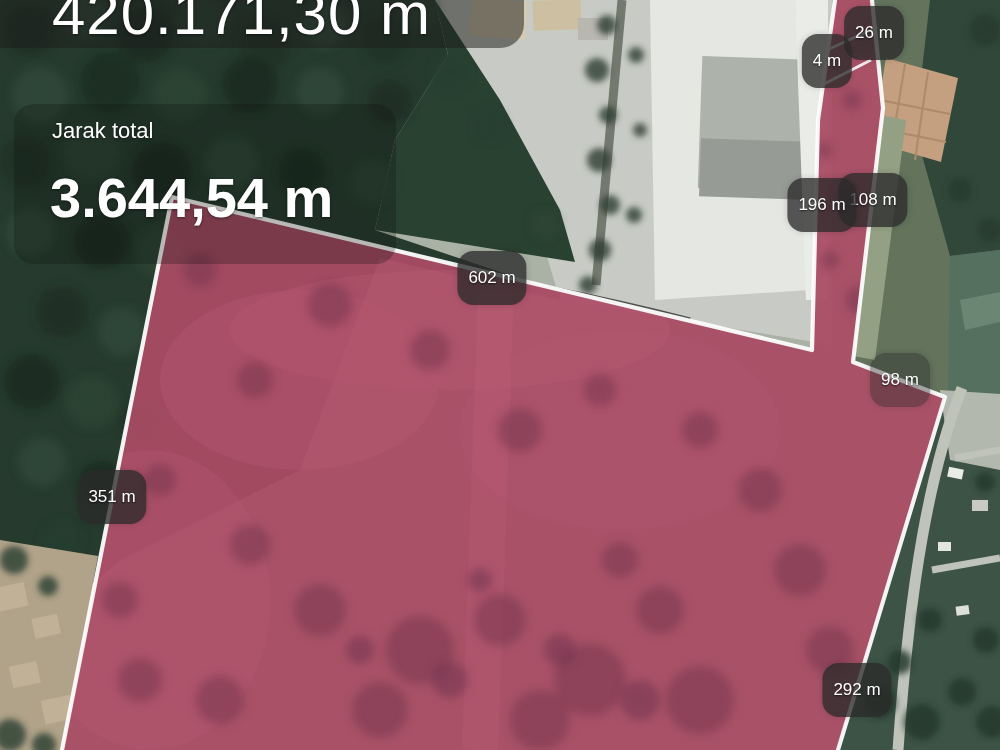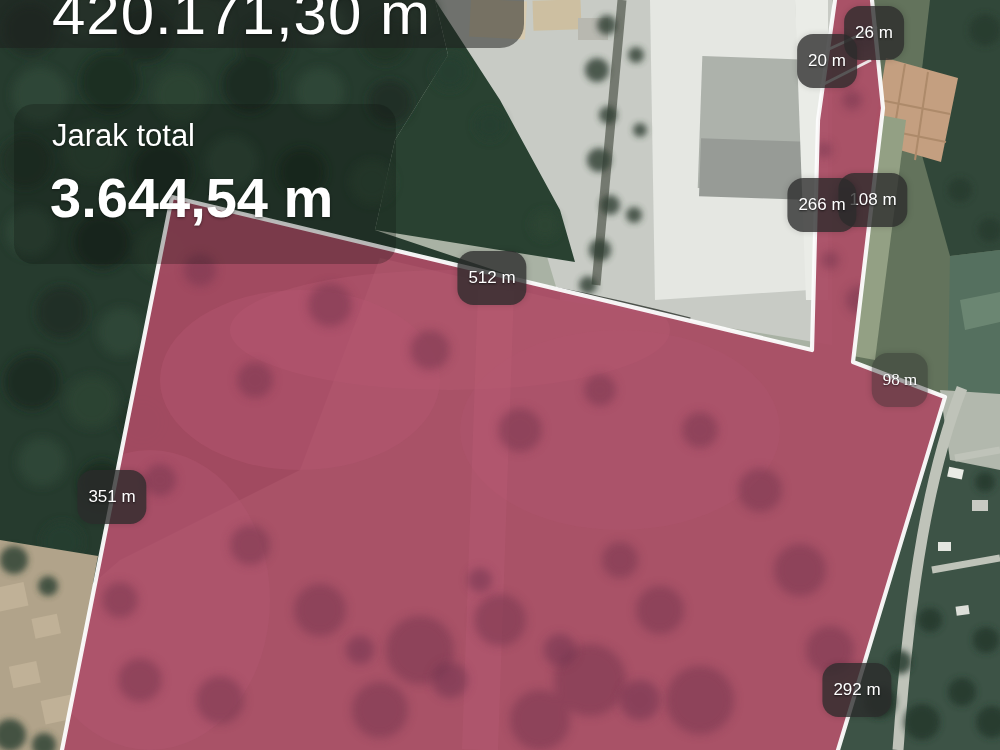--- a/index.html
+++ b/index.html
@@ -11,28 +11,28 @@
   .border{stroke:var(--measure-outline,#ffffff);stroke-width:4.2;fill:none;
           stroke-linejoin:round;stroke-linecap:round;stroke-opacity:.95;}
   .tick{stroke:var(--measure-outline,#ffffff);stroke-width:3;stroke-opacity:.9;}
   
   .panel{position:absolute;border-radius:24px;}
   #panel-top{left:-22px;top:-44px;width:546px;height:92px;background:rgba(28,31,28,.52);}
   #panel-dist{left:14px;top:104px;width:382px;height:160px;border-radius:20px;background:rgba(12,16,12,.26);}
   .big-text{position:absolute;color:#fff;line-height:1;white-space:nowrap;
             text-shadow:0 1px 3px rgba(0,0,0,.45);}
   #area-value{left:52px;top:-16px;font-size:60px;letter-spacing:1px;}
-  #dist-label{left:52px;top:120px;font-size:31px;}
+  #dist-label{left:52px;top:120px;font-size:22px;}
   #dist-value{left:50px;top:170px;font-size:56px;font-weight:bold;}
   .pill{position:absolute;transform:translate(-50%,-50%);
         background:var(--label-pill-bg,rgba(42,42,42,.78));
         color:var(--text,#ffffff);font-size:17px;padding:17px 11px;
         border-radius:16px;white-space:nowrap;
         text-shadow:0 1px 2px rgba(0,0,0,.65);box-shadow:0 0 6px rgba(0,0,0,.15);}
-  .pill.faint{background:rgba(40,40,40,.40);font-family:Liberation Serif, serif;}
+  .pill.faint{background:rgba(40,40,40,.40);}
 </style>
 </head>
 <body>
 
 <div id="screen">
 
   <svg id="map" viewBox="0 0 1000 750" xmlns="http://www.w3.org/2000/svg">
     <defs>
       <filter id="soft3">
           <feGaussianBlur stdDeviation="3"></feGaussianBlur>
@@ -230,20 +230,20 @@
   </svg>
 
   <div id="panel-top" class="panel"></div>
   <div id="panel-dist" class="panel"></div>
 
   <div id="area-value" class="big-text">420.171,30 m</div>
   <div id="dist-label" class="big-text">Jarak total</div>
   <div id="dist-value" class="big-text">3.644,54 m</div>
 
   <div class="pill" style="left:874px;top:33px">26 m</div>
-  <div class="pill" style="left:827px;top:61px">20 m</div>
+  <div class="pill" style="left:827px;top:61px">4 m</div>
   <div class="pill" style="left:873px;top:200px">108 m</div>
-  <div class="pill" style="left:822px;top:205px">266 m</div>
-  <div class="pill" style="left:492px;top:278px">512 m</div>
+  <div class="pill" style="left:822px;top:205px">196 m</div>
+  <div class="pill" style="left:492px;top:278px">602 m</div>
   <div class="pill faint" style="left:900px;top:380px">98 m</div>
   <div class="pill" style="left:112px;top:497px">351 m</div>
   <div class="pill" style="left:857px;top:690px">292 m</div>
 </div>
 
 </body></html>

